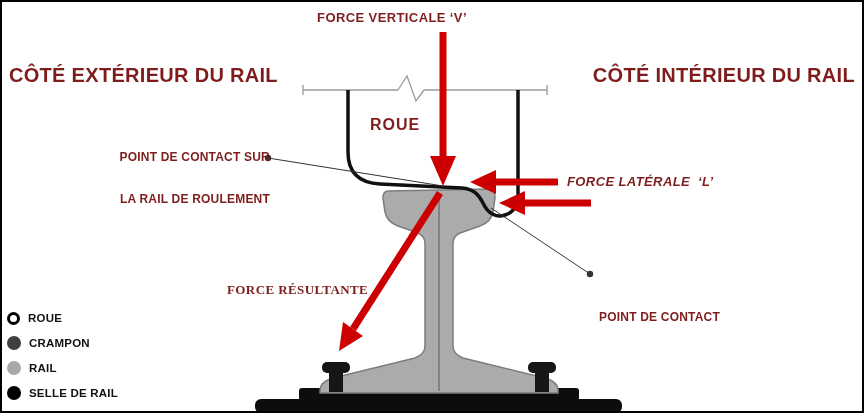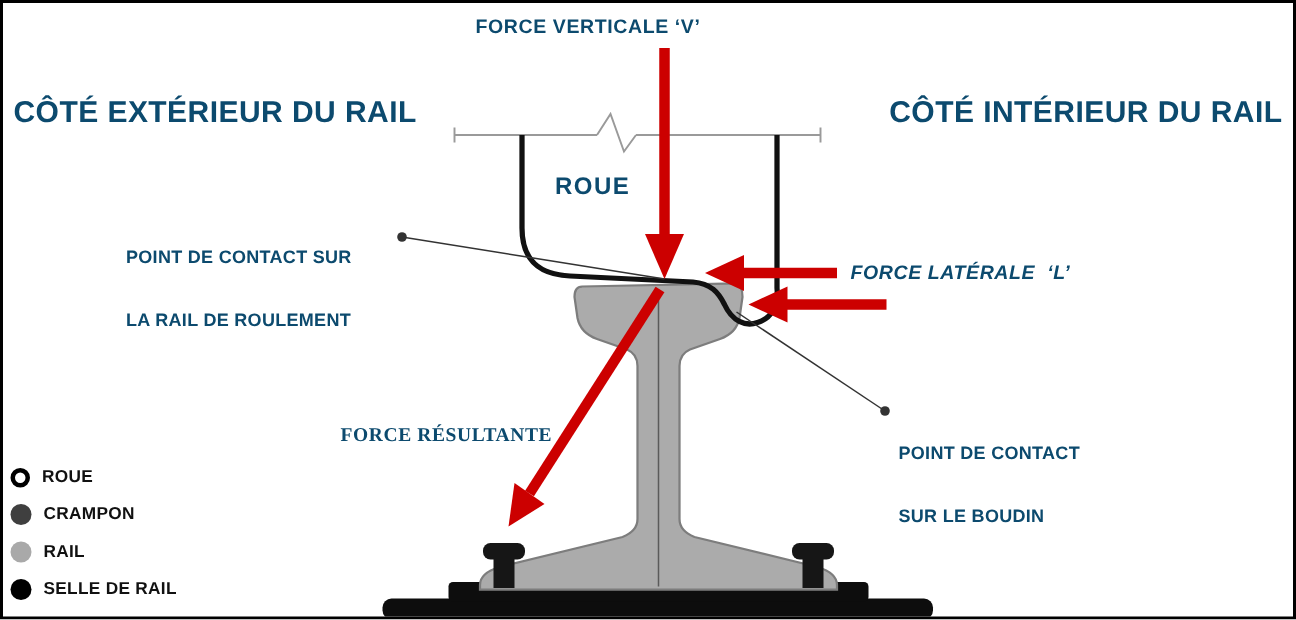--- a/index.html
+++ b/index.html
@@ -2,21 +2,21 @@
 <html><head>
 <meta charset="utf-8">
 <style>
   html,body{margin:0;padding:0;background:#fff;}
   .canvas{
     position:relative;width:864px;height:413px;background:#ffffff;
     border:2px solid #000;box-sizing:border-box;overflow:hidden;
     font-family:"Liberation Sans","DejaVu Sans",sans-serif;
   }
   .diagram-svg{position:absolute;left:0;top:0;}
-  .lbl{position:absolute;font-weight:bold;color:#0c4a6e;white-space:pre;}
+  .lbl{position:absolute;font-weight:bold;color:#7f1d1d;white-space:pre;}
   .lbl-big{font-size:20px;letter-spacing:.3px;}
   .lbl-med{font-size:13px;letter-spacing:.4px;}
   .lbl-small{font-size:12px;line-height:14px;letter-spacing:.2px;}
   .lbl-small span{display:block;}
   .lbl-roue{font-size:16px;letter-spacing:1px;}
   .legend{position:absolute;left:5px;top:309px;display:flex;flex-direction:column;gap:11px;}
   .legend-row{display:flex;align-items:center;gap:8px;height:14px;}
   .legend-label{font-weight:bold;font-size:11.5px;color:#111;letter-spacing:.2px;white-space:pre;}
   .sw{border-radius:50%;flex:0 0 auto;}
   .sw-wheel{width:7px;height:7px;background:#fff;border:3.5px solid #000;}
@@ -86,30 +86,29 @@
   </svg>
 
   <div class="lbl lbl-med" style="left:270px;top:8px;width:240px;text-align:center;">FORCE VERTICALE ‘V’</div>
 
   <div class="lbl lbl-big" style="left:7px;top:62px;">CÔTÉ EXTÉRIEUR DU RAIL</div>
 
   <div class="lbl lbl-big" style="right:7px;top:62px;">CÔTÉ INTÉRIEUR DU RAIL</div>
 
   <div class="lbl lbl-roue" style="left:368px;top:114px;">ROUE</div>
 
-  <div class="lbl lbl-small" style="left:82px;top:134px;width:186px;text-align:left;">
+  <div class="lbl lbl-small" style="left:82px;top:120px;width:186px;text-align:right;">
     <span>POINT DE CONTACT SUR</span>
     <span>LA RAIL DE ROULEMENT</span>
   </div>
 
   <div class="lbl lbl-med" style="left:565px;top:172px;font-style:italic;">FORCE LATÉRALE  ‘L’</div>
 
-  <div class="lbl lbl-small" style="left:597px;top:265px;">
+  <div class="lbl lbl-small" style="left:597px;top:280px;">
     <span>POINT DE CONTACT</span>
-    <span>SUR LE BOUDIN</span>
   </div>
 
   <div class="lbl lbl-med" style="left:225px;top:280px;font-family:Liberation Serif, serif;">FORCE RÉSULTANTE</div>
 
   <div class="legend">
     <div class="legend-row">
       <span class="sw sw-wheel"></span>
       <span class="legend-label">ROUE</span>
     </div>
     <div class="legend-row">

